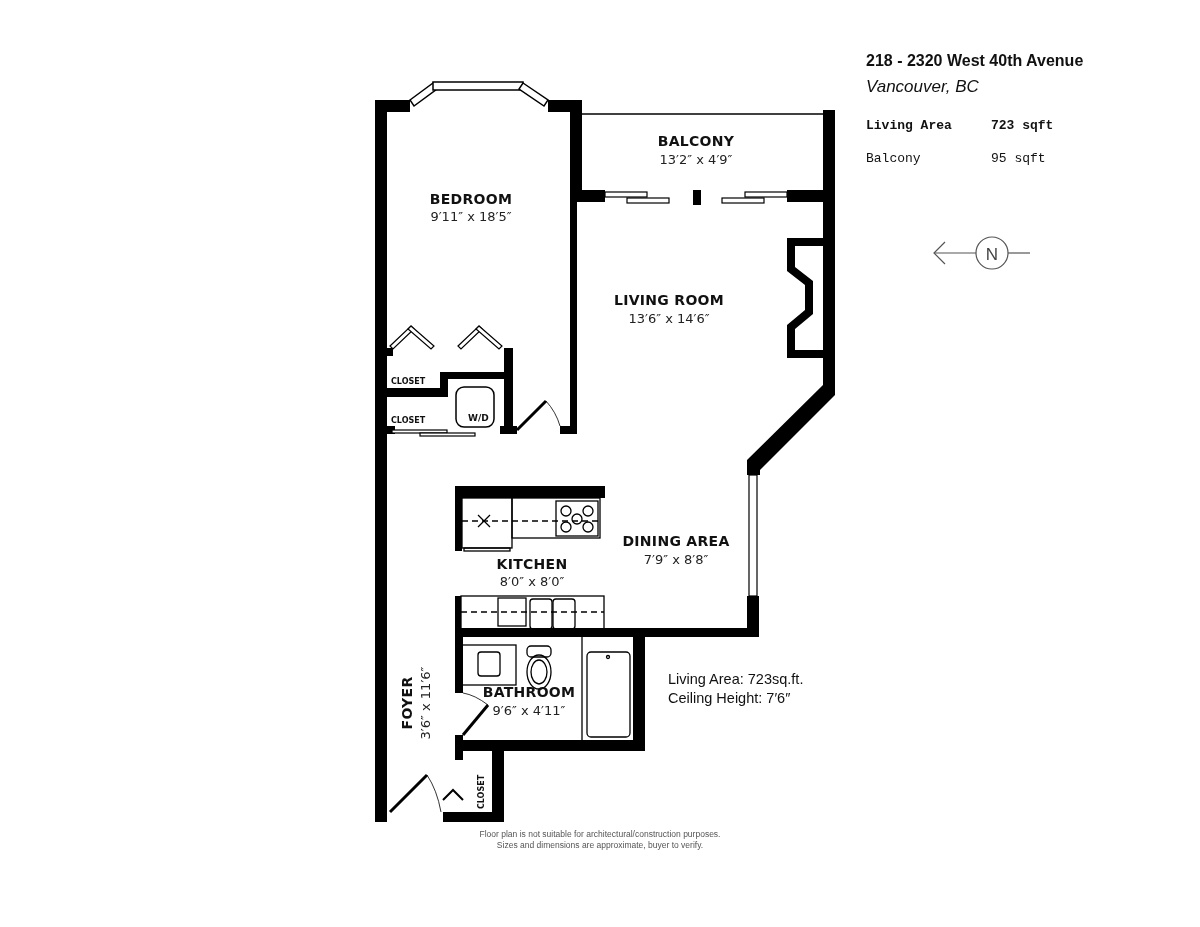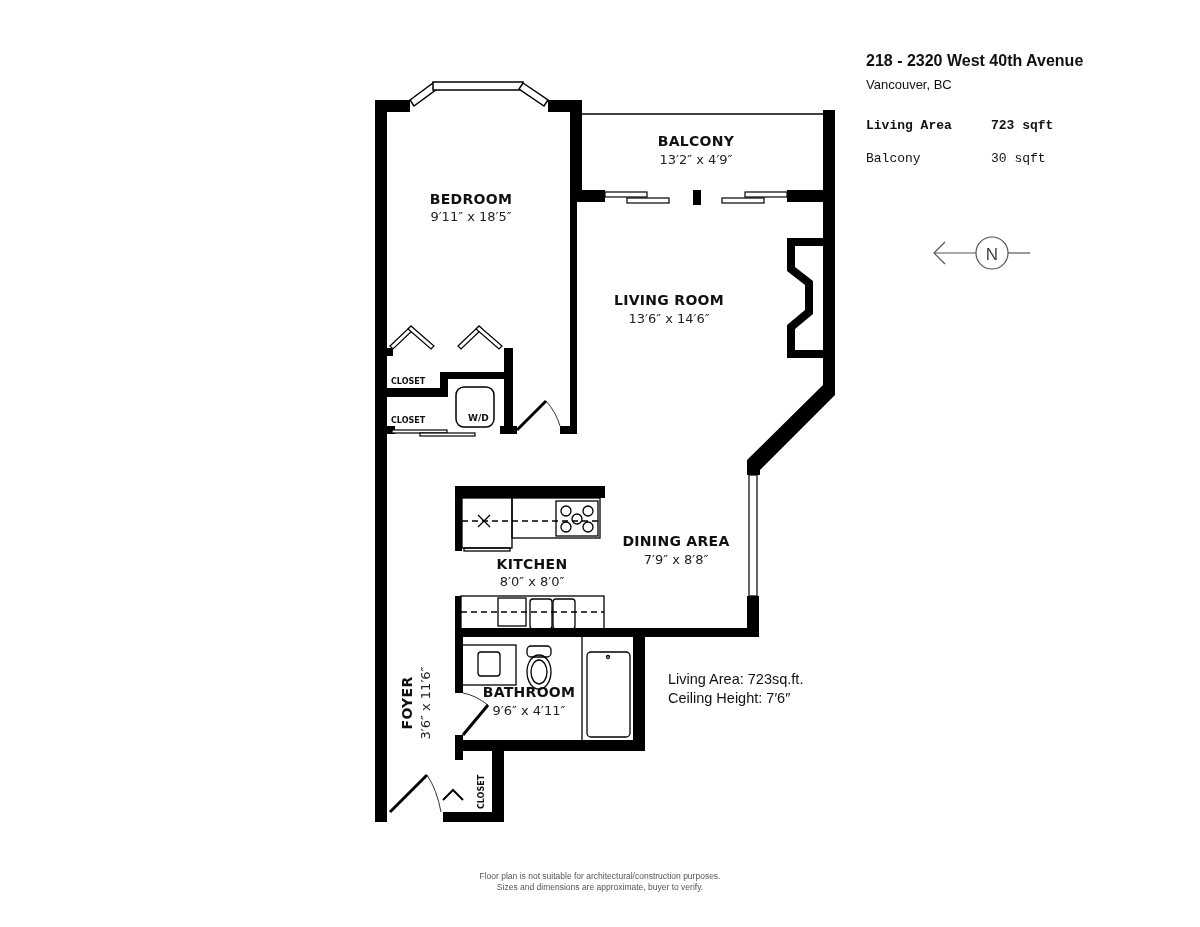--- a/index.html
+++ b/index.html
@@ -4,21 +4,21 @@
 <style>
   html, body { margin: 0; padding: 0; background: #ffffff; }
   body { width: 1200px; height: 927px; position: relative; overflow: hidden; font-family: "Liberation Sans", sans-serif; color: #111; }
   #plan { position: absolute; left: 0; top: 0; width: 1200px; height: 927px; }
   .room-name { font-family: "DejaVu Sans", sans-serif; font-weight: bold; font-size: 14px; fill: #111; letter-spacing: 0.3px; }
   .room-dim { font-family: "DejaVu Sans", sans-serif; font-size: 13px; fill: #222; }
   .small-label { font-family: "DejaVu Sans", sans-serif; font-weight: bold; font-size: 8px; fill: #111; }
   .wd-label { font-family: "DejaVu Sans", sans-serif; font-weight: bold; font-size: 9px; fill: #111; }
   .info { position: absolute; }
   .addr-title { left: 866px; top: 52px; font-size: 16px; font-weight: bold; white-space: nowrap; }
-  .addr-city { left: 866px; top: 77px; font-size: 13px; white-space: nowrap; }
+  .addr-city { left: 866px; top: 77px; font-size: 17px; white-space: nowrap; font-style: italic; }
   .stat-row { position: absolute; left: 866px; font-size: 13px; white-space: nowrap; }
   .stat-row span { position: absolute; font-family: Liberation Mono, monospace; }
   .stat-row .v { left: 125px; }
   .bold { font-weight: bold; }
   .note { position: absolute; left: 668px; font-size: 14.5px; white-space: nowrap; }
   .disclaimer { position: absolute; left: 400px; width: 400px; text-align: center; font-size: 8.5px; color: #555; line-height: 11px; }
 </style>
 </head>
 <body>
 
@@ -189,22 +189,22 @@
 
 <div class="info addr-title">218 - 2320 West 40th Avenue</div>
 <div class="info addr-city">Vancouver, BC</div>
 
 <div class="stat-row bold" style="top:118px;">
   <span class="l">Living Area</span>
   <span class="v">723 sqft</span>
 </div>
 <div class="stat-row" style="top:151px;">
   <span class="l">Balcony</span>
-  <span class="v">30 sqft</span>
+  <span class="v">95 sqft</span>
 </div>
 
 <div class="note" style="top:671px;">Living Area: 723sq.ft.</div>
 <div class="note" style="top:690px;">Ceiling Height: 7′6″</div>
 
-<div class="disclaimer" style="top:871px;">
+<div class="disclaimer" style="top:829px;">
   <div>Floor plan is not suitable for architectural/construction purposes.</div>
   <div>Sizes and dimensions are approximate, buyer to verify.</div>
 </div>
 
 </body></html>

